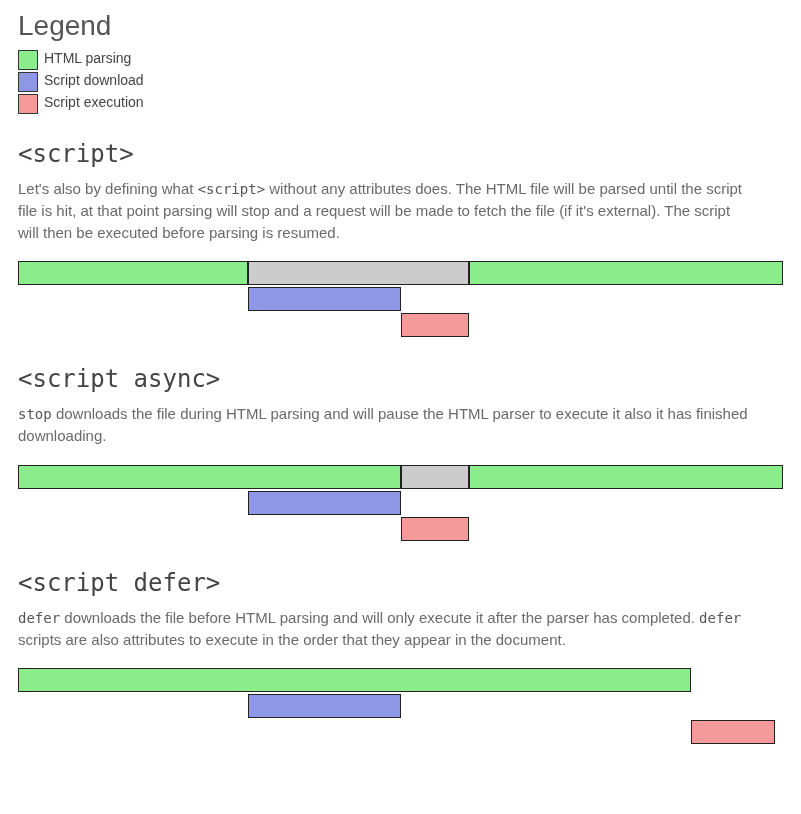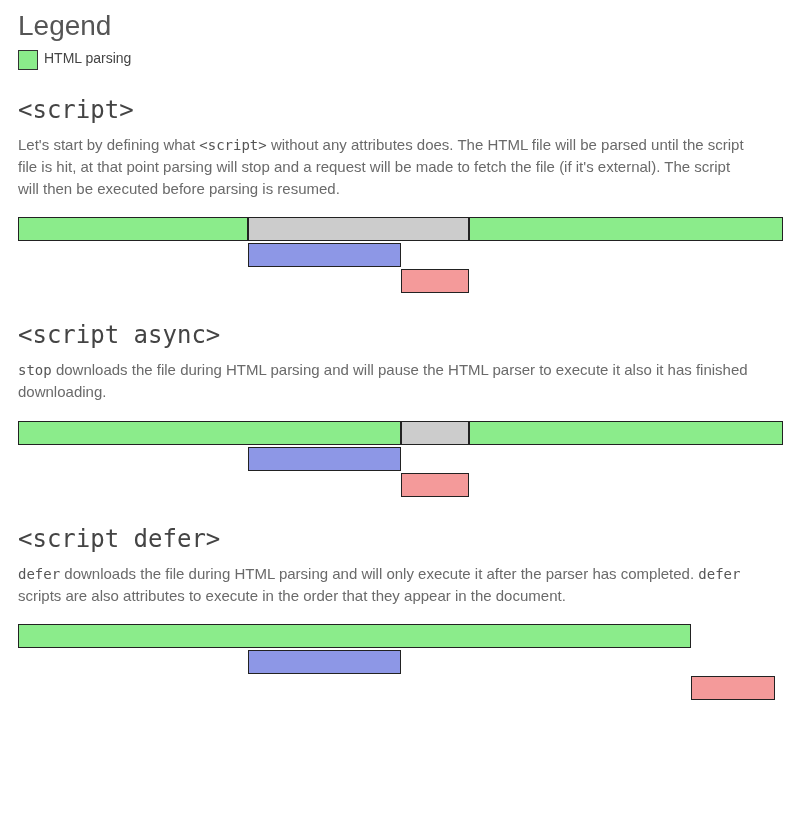--- a/index.html
+++ b/index.html
@@ -73,25 +73,33 @@
 </style>
 </head>
 <body>
 
 <h2 class="legend-title">Legend</h2>
 <div>
   <div class="legend-row">
     <span class="swatch c-parse"></span>
     <span>HTML parsing</span>
   </div>
+  <div class="legend-row">
+    <span class="swatch c-download"></span>
+    <span>Script download</span>
+  </div>
+  <div class="legend-row">
+    <span class="swatch c-exec"></span>
+    <span>Script execution</span>
+  </div>
 </div>
 
 <h2 class="section-title">&lt;script&gt;</h2>
 <p class="desc">
-  <span>Let's start by defining what </span><code class="inline">&lt;script&gt;</code><span> without any attributes does. The HTML file will be parsed until the script file is hit, at that point parsing will stop and a request will be made to fetch the file (if it's external). The script will then be executed before parsing is resumed.</span>
+  <span>Let's also by defining what </span><code class="inline">&lt;script&gt;</code><span> without any attributes does. The HTML file will be parsed until the script file is hit, at that point parsing will stop and a request will be made to fetch the file (if it's external). The script will then be executed before parsing is resumed.</span>
 </p>
 <div class="timeline">
     <div class="track">
       <div class="seg c-parse" style="left: 0%; width: 30%;"></div>
       <div class="seg c-paused" style="left: 30%; width: 29%;"></div>
       <div class="seg c-parse" style="left: 59%; width: 41%;"></div>
     </div>
     <div class="track">
       <div class="seg c-download" style="left: 30%; width: 20%;"></div>
     </div>
@@ -113,21 +121,21 @@
     <div class="track">
       <div class="seg c-download" style="left: 30%; width: 20%;"></div>
     </div>
     <div class="track">
       <div class="seg c-exec" style="left: 50%; width: 9%;"></div>
     </div>
   </div>
 
 <h2 class="section-title">&lt;script defer&gt;</h2>
 <p class="desc">
-  <span></span><code class="inline">defer</code><span> downloads the file during HTML parsing and will only execute it after the parser has completed. </span><code class="inline">defer</code><span> scripts are also attributes to execute in the order that they appear in the document.</span>
+  <span></span><code class="inline">defer</code><span> downloads the file before HTML parsing and will only execute it after the parser has completed. </span><code class="inline">defer</code><span> scripts are also attributes to execute in the order that they appear in the document.</span>
 </p>
 <div class="timeline">
     <div class="track">
       <div class="seg c-parse" style="left: 0%; width: 88%;"></div>
     </div>
     <div class="track">
       <div class="seg c-download" style="left: 30%; width: 20%;"></div>
     </div>
     <div class="track">
       <div class="seg c-exec" style="left: 88%; width: 11%;"></div>

